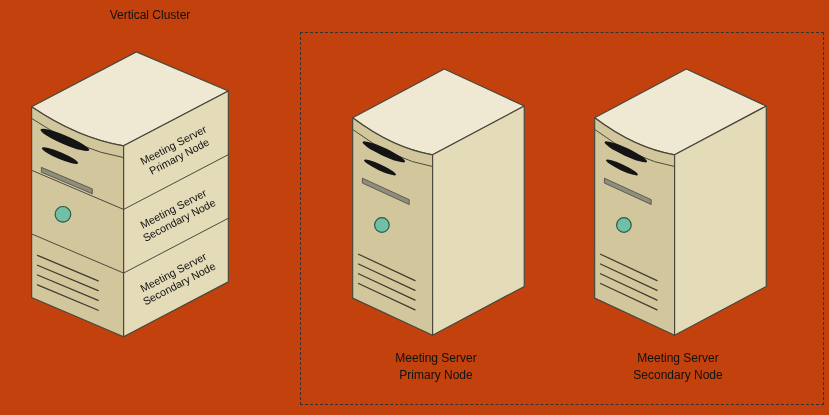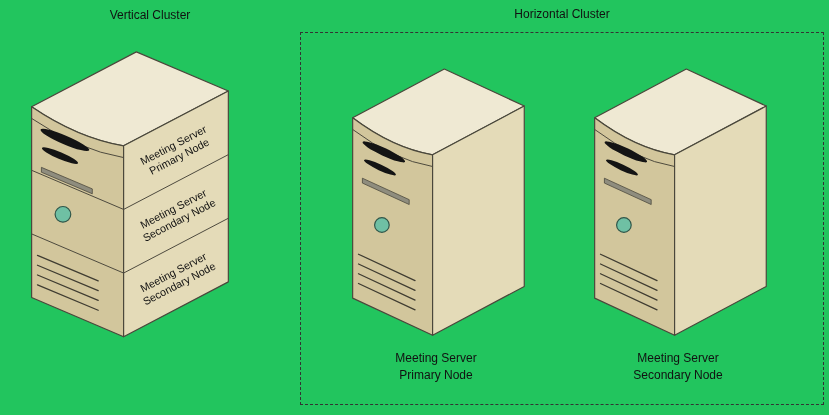--- a/index.html
+++ b/index.html
@@ -1,21 +1,21 @@
 <!DOCTYPE html>
 <html><head>
 <meta charset="utf-8">
 <style>
   html, body { margin: 0; padding: 0; background: #ffffff; }
   body { font-family: "Liberation Sans", sans-serif; }
   .canvas {
     position: relative;
     width: 829px;
     height: 415px;
-    background: #22c55e;
+    background: #c2410c;
     overflow: hidden;
   }
   .cluster-title {
     position: absolute;
     text-align: center;
     font-size: 12px;
     color: #111111;
     white-space: nowrap;
   }
   .dashed-box {
@@ -81,21 +81,20 @@
     <g transform="translate(165.5,177.5) rotate(-27.5)">
       <text class="side-text" x="0" y="-2" text-anchor="middle">Meeting Server</text>
       <text class="side-text" x="0" y="11" text-anchor="middle">Secondary Node</text>
     </g>
     <g transform="translate(165.5,242.5) rotate(-27.5)">
       <text class="side-text" x="0" y="-2" text-anchor="middle">Meeting Server</text>
       <text class="side-text" x="0" y="11" text-anchor="middle">Secondary Node</text>
     </g>
   </svg>
 
-  <div class="cluster-title" style="left:300px; top:7px; width:524px;">Horizontal Cluster</div>
 
   <div class="dashed-box" style="left:300px; top:32px; width:524px; height:373px;">
 
     <svg class="server-svg" style="left:38px; top:26px;" width="195" height="293" viewBox="0 0 200 300">
       <path class="face" d="M 108,10 L 190,48 L 96,98 Q 55,91 14,60 Z" fill="#efe9d3"></path>
       <path class="face" d="M 14,60 Q 55,91 96,98 L 96,283 L 14,245 Z" fill="#d2c69c"></path>
       <path class="face" d="M 96,98 L 190,48 L 190,233 L 96,283 Z" fill="#e4dbb8"></path>
       <path class="edge" d="M 14,72 Q 55,103 96,110"></path>
       <ellipse cx="46" cy="95" rx="24" ry="4" transform="rotate(25 46 95)" fill="#141414"></ellipse>
       <ellipse cx="42" cy="111" rx="18" ry="3" transform="rotate(25 42 111)" fill="#141414"></ellipse>

